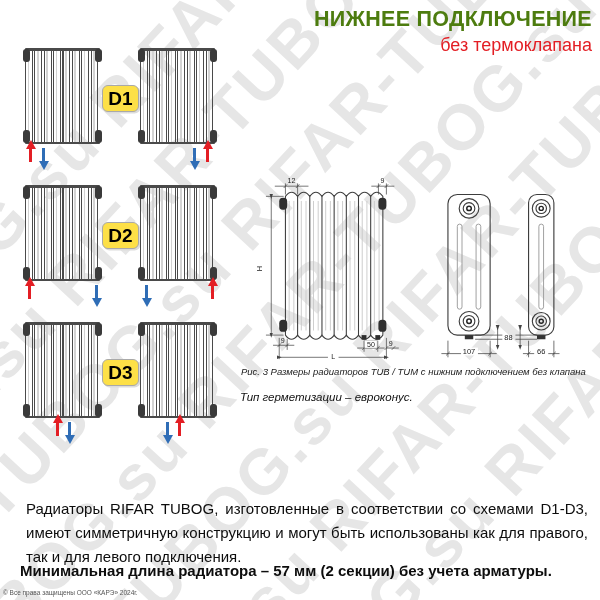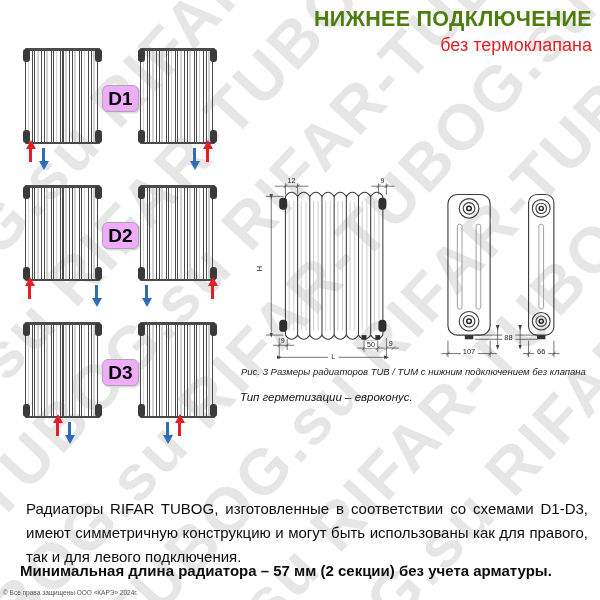--- a/index.html
+++ b/index.html
@@ -42,21 +42,21 @@
       #4a4a4a 6.8px, #4a4a4a 7.8px,
       transparent 7.8px, transparent 9.375px);
   }
   .hdr-t,.hdr-b { position:absolute; left:0; right:0; height:2.5px; background:#4a4a4a; border-radius:1px; }
   .hdr-t { top:0; } .hdr-b { bottom:0; }
   .cap { position:absolute; width:7px; height:13px; background:#3a3a3a; border-radius:3px; }
   .cap.tl { left:-2px; top:1px; } .cap.tr { right:-2px; top:1px; }
   .cap.bl { left:-2px; bottom:1px; } .cap.br { right:-2px; bottom:1px; }
   .dlabel {
     position:absolute; left:77px; top:37px; width:37px; height:27px;
-    border:1px solid #a9a9a9; border-radius:6px; background:#f0abfc;
+    border:1px solid #a9a9a9; border-radius:6px; background:#fde047;
     display:flex; align-items:center; justify-content:center;
     font-weight:bold; font-size:19px; color:#000; box-shadow:1.5px 1.5px 0 #dcdcdc;
   }
   .arr { position:absolute; top:100px; width:3px; height:14px; }
   .arr.up { background:#e31e24; }
   .arr.up::before {
     content:""; position:absolute; top:-8px; left:-3.5px;
     border-left:5px solid transparent; border-right:5px solid transparent;
     border-bottom:9px solid #e31e24;
   }

